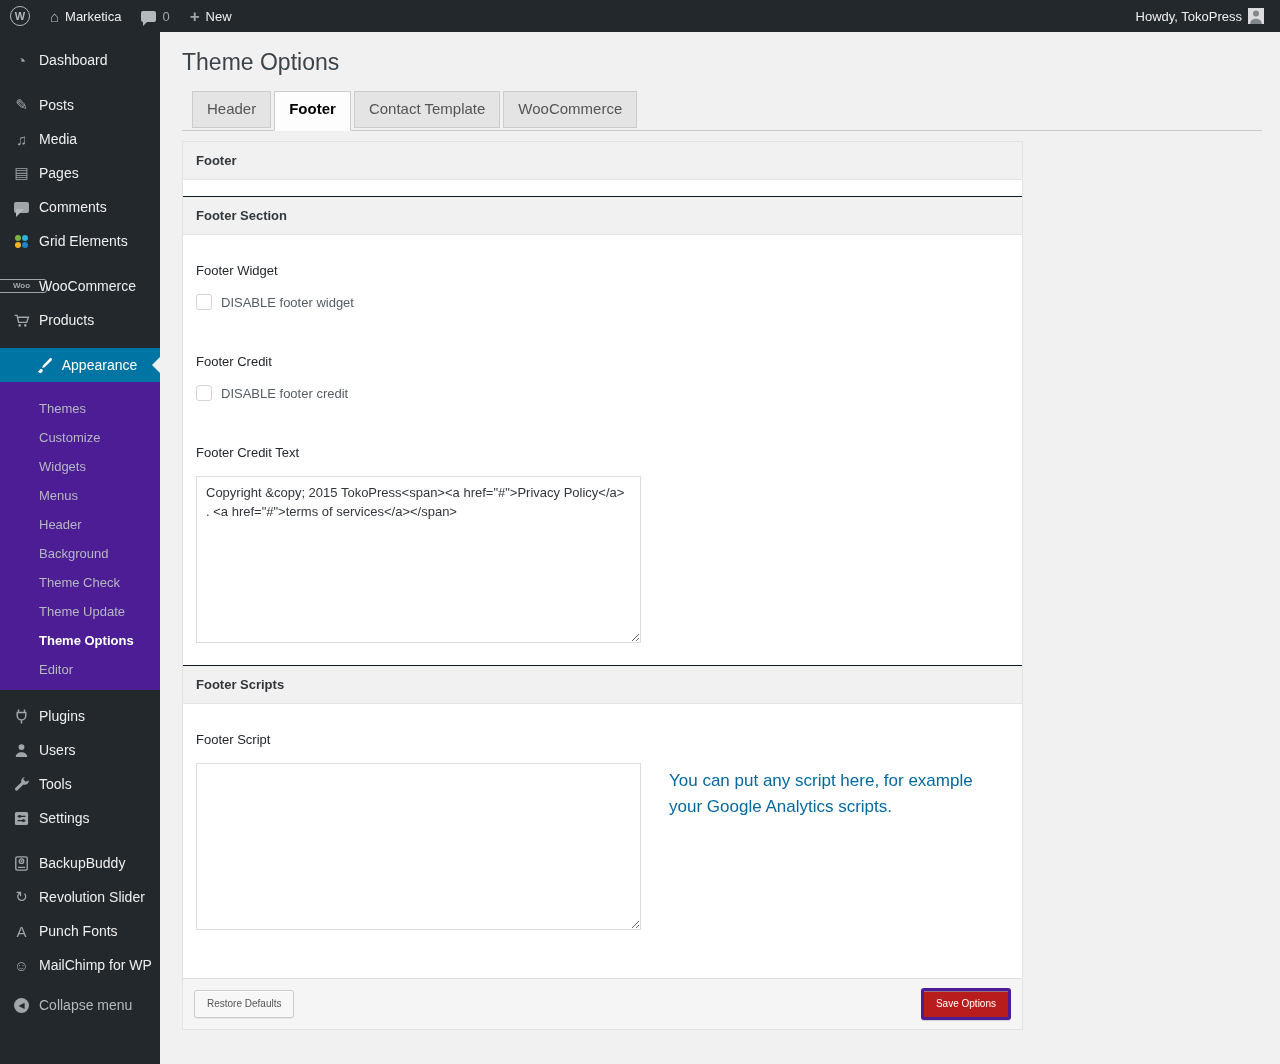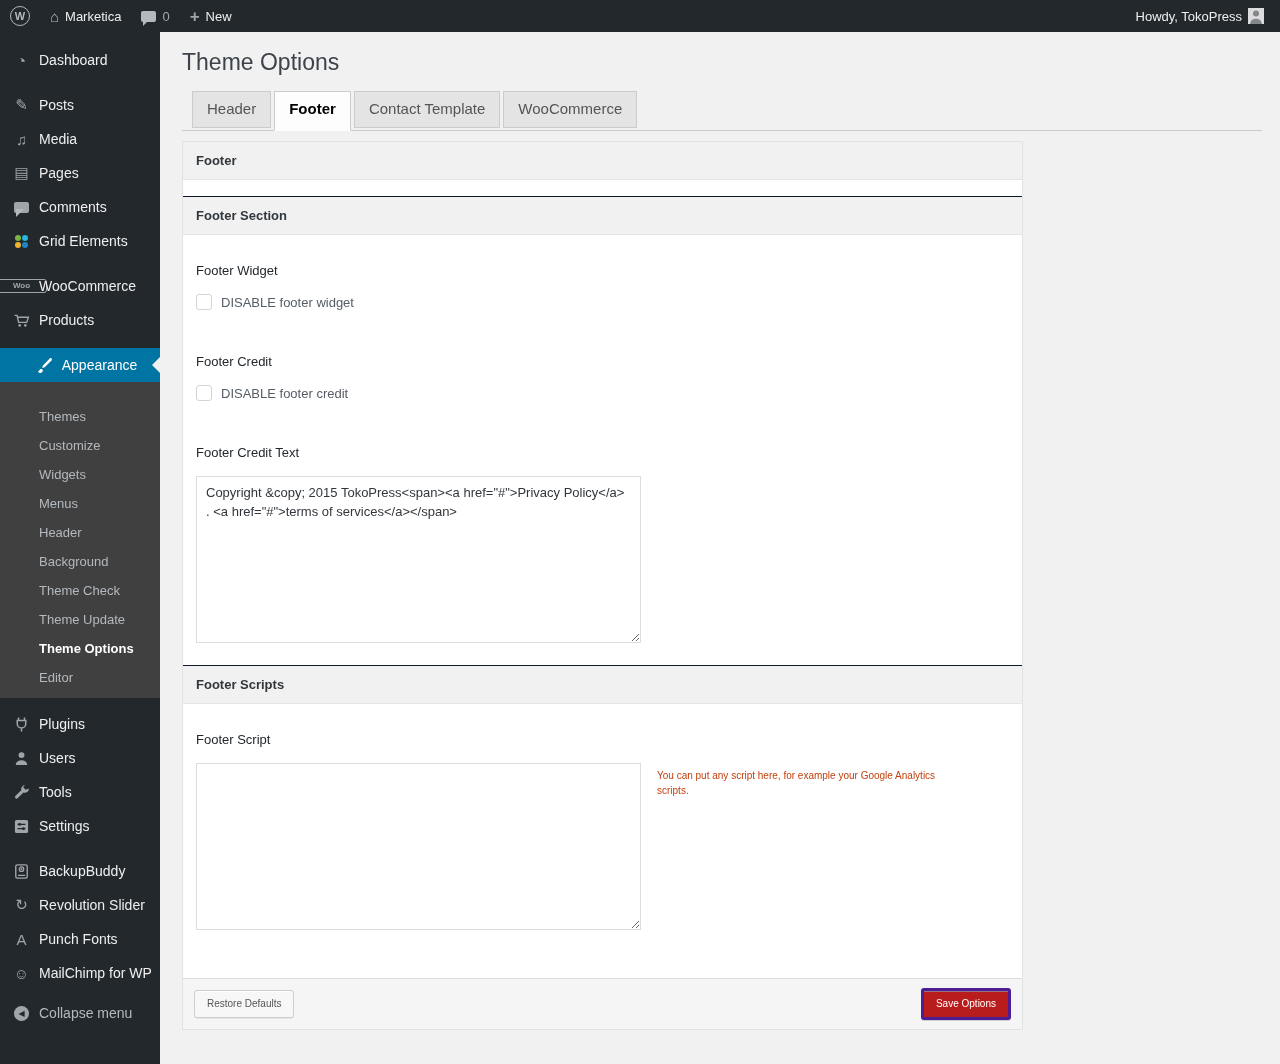--- a/index.html
+++ b/index.html
@@ -27,21 +27,21 @@
     color:#eee; font-size:14px; z-index:20; }
   .menu-item { display:flex; align-items:center; height:34px; padding-left:11px; cursor:pointer; position:relative; }
   .menu-item .mi { width:21px; margin-right:7px; color:#a0a5aa; font-size:15px; text-align:center;
     display:inline-flex; align-items:center; justify-content:center; flex:0 0 21px; }
   .menu-item svg { width:17px; height:17px; }
   .sep { height:11px; }
   .menu-item.active { background:#0074a2; color:#fff;justify-content:center; }
   .menu-item.active .mi { color:#fff; }
   .menu-item.active::after { content:""; position:absolute; right:0; top:50%; margin-top:-8px;
     border:8px solid transparent; border-right-color:#f1f1f1; }
-  .submenu { background:#404040; padding:20px 0 6px; }
+  .submenu { background:#4c1d95; padding:12px 0 6px; }
   .submenu-item { display:block; padding:7px 0 7px 39px; color:#b4b9be; font-size:13px; cursor:pointer; }
   .submenu-item.current { color:#fff; font-weight:bold; }
   .woo-badge { border:1px solid #a0a5aa; border-radius:3px; font-size:8px; color:#a0a5aa;
     padding:2px 16px; line-height:1; font-weight:bold; }
   .grid-ic { width:15px; height:15px; position:relative; display:inline-block; }
   .grid-ic i { position:absolute; width:6px; height:6px; border-radius:50%; }
   .grid-ic i:nth-child(1){ left:1px; top:1px; background:#7cb342; }
   .grid-ic i:nth-child(2){ right:1px; top:1px; background:#29b6d8; }
   .grid-ic i:nth-child(3){ left:1px; bottom:1px; background:#f0b32c; }
   .grid-ic i:nth-child(4){ right:1px; bottom:1px; background:#1c86c8; }
@@ -68,21 +68,21 @@
   .field-group:last-child { margin-bottom:0; }
   .field-label { font-size:13px; font-weight:400; color:#23282d; margin-bottom:16px; }
   .check-row { display:flex; align-items:flex-end; gap:9px; }
   .check-row input[type=checkbox] { appearance:none; -webkit-appearance:none; width:16px; height:16px;
     border:1px solid #d4d4d4; border-radius:3px; background:#fff; cursor:pointer; margin:0; }
   .check-label { font-size:13px; color:#555d66; cursor:pointer; }
   textarea.opt-textarea { width:445px; height:167px; border:1px solid #ddd; background:#fff;
     padding:6px 9px; font-size:13px; line-height:1.5; color:#32373c;
     font-family:"Liberation Sans","DejaVu Sans",sans-serif; resize:both; display:block; }
   .script-row { display:flex; align-items:flex-start; }
-  .help-text { margin-left:16px; padding-top:5px; width:310px; font-size:10px; color:#c2410c; line-height:1.55; }
+  .help-text { margin-left:28px; padding-top:5px; width:310px; font-size:17px; color:#0369a1; line-height:1.55; }
 
   .action-row { display:flex; justify-content:space-between; align-items:center;
     background:#f5f5f5; border-top:1px solid #ddd; padding:9px 11px; }
   .btn { font-size:10px; line-height:1; padding:8px 12px; border-radius:3px; cursor:pointer; }
   .btn-secondary { background:#f7f7f7; border:1px solid #ccc; color:#555;
     box-shadow:inset 0 1px 0 #fff, 0 1px 0 rgba(0,0,0,.06); }
   .btn-primary { background:#b91c1c; border:3px solid #4c1d95; color:#fff;
     box-shadow:inset 0 1px 0 rgba(120,200,230,.5), 0 1px 0 rgba(0,0,0,.15); }
 </style>
 </head>

